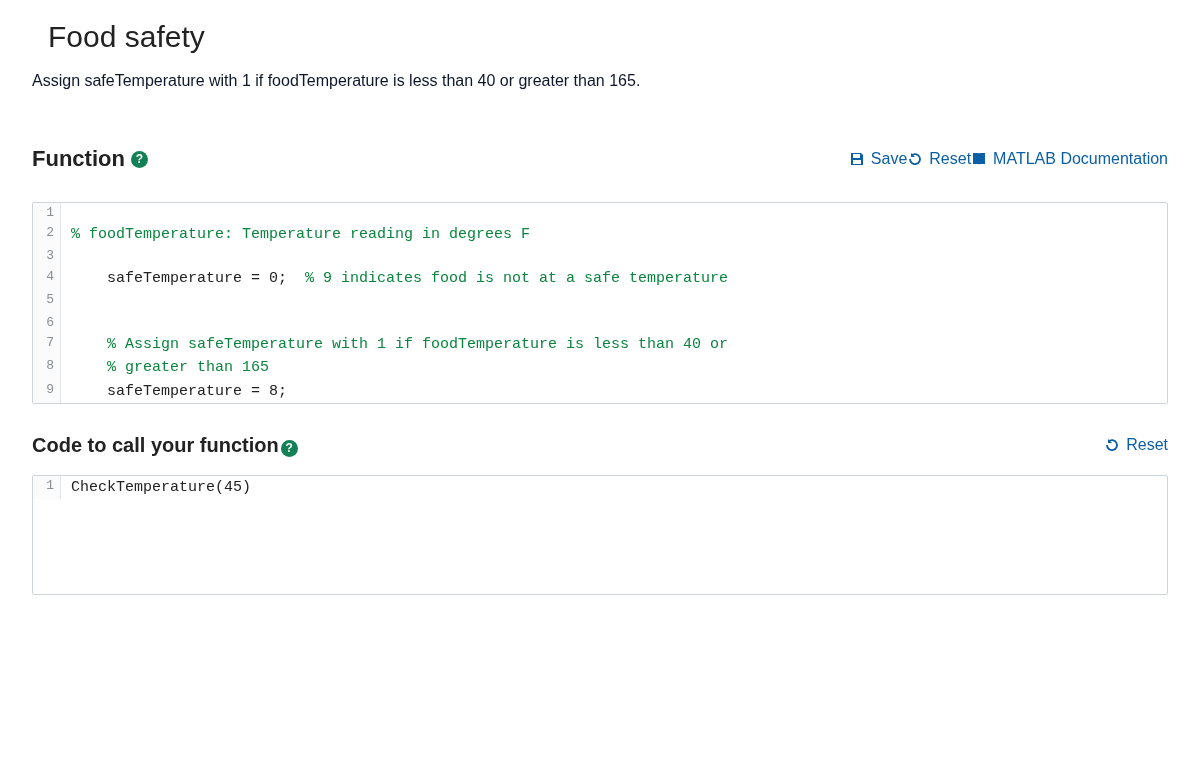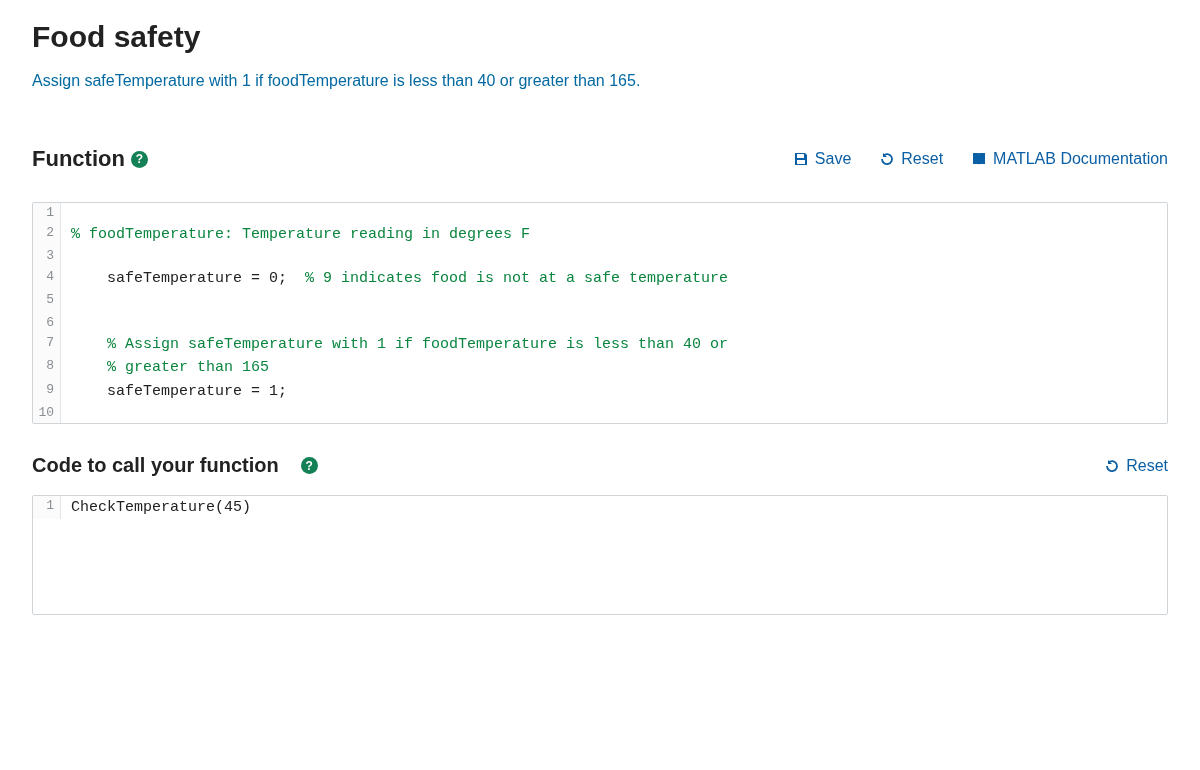--- a/index.html
+++ b/index.html
@@ -6,27 +6,27 @@
   body {
     margin: 0;
     padding: 20px 32px;
     font-family: Arial, Helvetica, sans-serif;
     background: #ffffff;
     color: #333;
     width: 1200px;
   }
   h1[data-name="page-title"] {
     font-size: 30px;
-    font-weight: bold;
-    margin: 0 0 18px 0;
+    font-weight: normal;
+    margin: 0 0 18px 16px;
     color: #222;
   }
   .instructions {
     font-size: 16px;
-    color: #0369a1;
+    color: #0f172a;
     margin-bottom: 56px;
   }
   .section-header {
     display: flex;
     align-items: center;
     justify-content: space-between;
     margin-bottom: 30px;
   }
   .section-title {
     font-size: 22px;
@@ -44,21 +44,20 @@
     height: 17px;
     border-radius: 50%;
     background: #138055;
     color: #fff;
     font-size: 12px;
     font-weight: bold;
     cursor: pointer;
   }
   .toolbar {
     display: flex;
-    gap: 28px;
     font-size: 16px;
   }
   .toolbar a, .tool-link {
     color: #0b5fa5;
     text-decoration: none;
     display: inline-flex;
     align-items: center;
     gap: 6px;
     cursor: pointer;
   }
@@ -103,22 +102,22 @@
     display: flex;
     align-items: center;
     justify-content: space-between;
     margin-bottom: 18px;
   }
   .call-title {
     font-size: 20px;
     font-weight: bold;
     color: #222;
     display: flex;
-    align-items: center;
-    gap: 22px;
+    align-items: flex-end;
+    gap: 2px;
   }
   .code-editor.call {
     min-height: 120px;
   }
 </style>
 </head>
 <body>
 
 <h1 data-name="page-title">Food safety</h1>
 
@@ -185,25 +184,21 @@
     <div class="code-line" data-name="code-line">
       <div class="gutter" data-name="line-number">7</div>
       <div class="code" data-name="code-content"><span>    </span><span class="com">% Assign safeTemperature with 1 if foodTemperature is less than 40 or</span></div>
     </div>
     <div class="code-line" data-name="code-line">
       <div class="gutter" data-name="line-number">8</div>
       <div class="code" data-name="code-content"><span>    </span><span class="com">% greater than 165</span></div>
     </div>
     <div class="code-line" data-name="code-line">
       <div class="gutter" data-name="line-number">9</div>
-      <div class="code" data-name="code-content"><span>    safeTemperature = 1;</span></div>
-    </div>
-    <div class="code-line" data-name="code-line">
-      <div class="gutter" data-name="line-number">10</div>
-      <div class="code" data-name="code-content"><span></span></div>
+      <div class="code" data-name="code-content"><span>    safeTemperature = 8;</span></div>
     </div>
   </div>
 
 <div class="call-section-header" data-name="call-section-header">
   <div class="call-title" data-name="call-heading">
     <span data-name="call-heading-text">Code to call your function</span>
     <span class="help-badge" data-name="help-icon">?</span>
   </div>
   <a class="tool-link" data-name="call-reset-button">
     <span class="icon" data-name="reset-icon">

